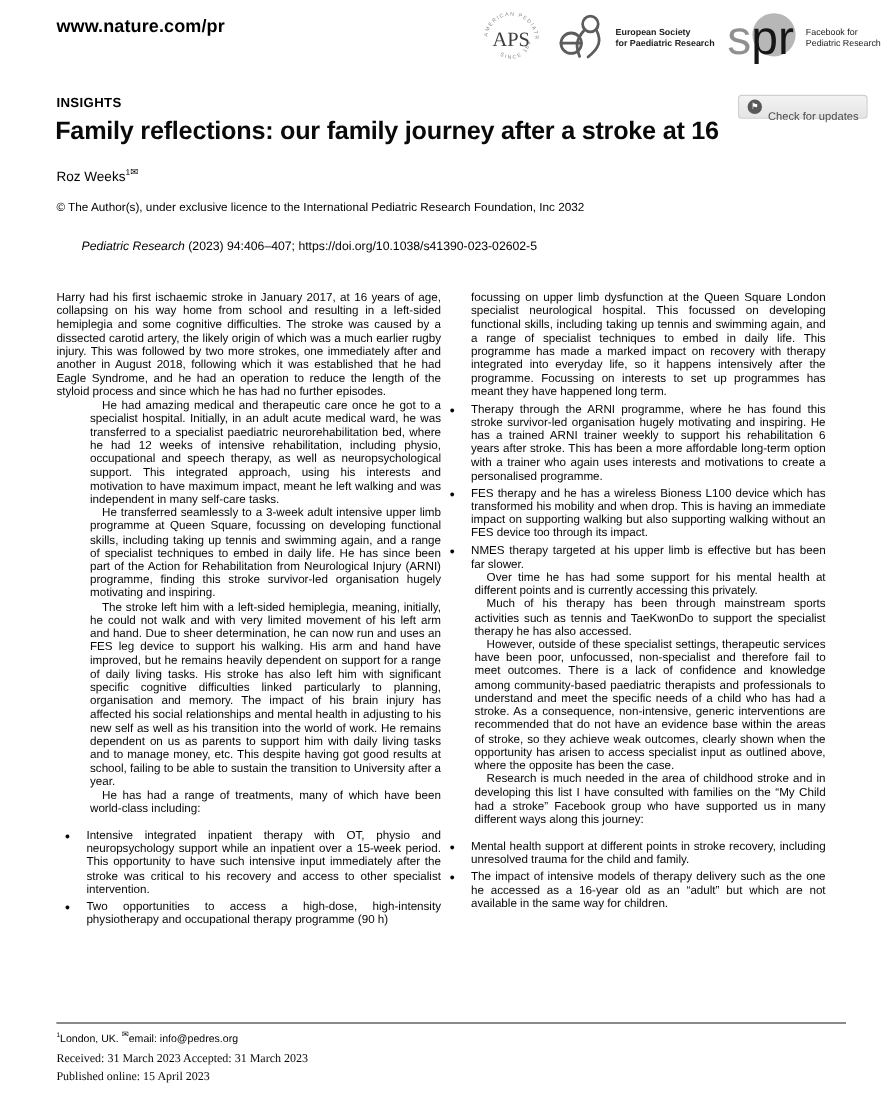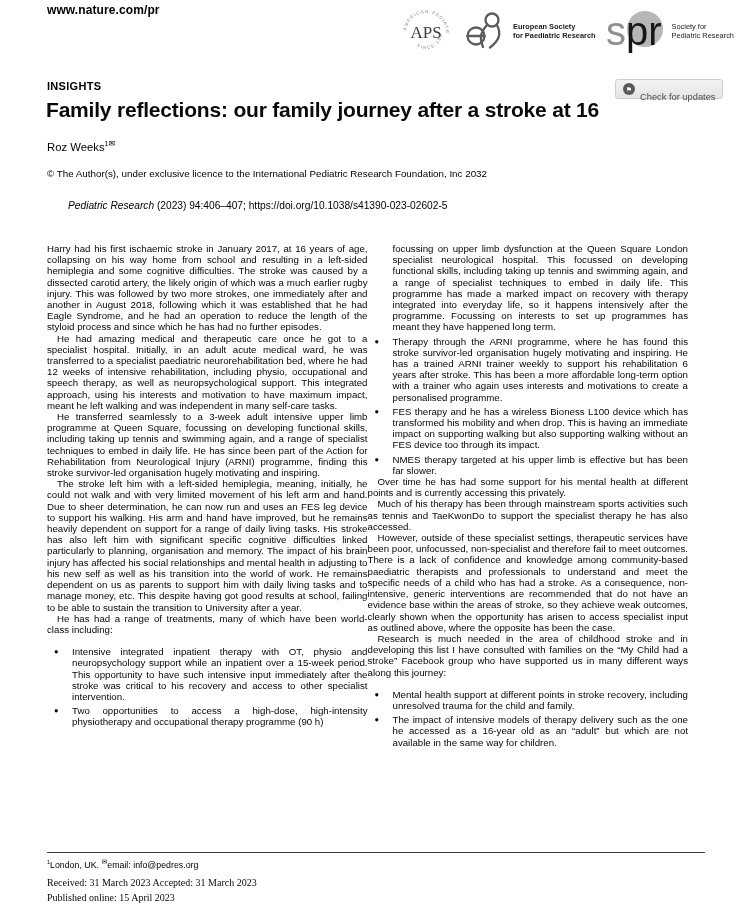--- a/index.html
+++ b/index.html
@@ -1,20 +1,20 @@
 <!DOCTYPE html>
 <html lang="en"><head>
 <meta charset="utf-8">
 <style>
   html,body{margin:0;padding:0;background:#fff;}
   .page{position:relative;width:744px;height:913px;background:#ffffff;overflow:hidden;
         font-family:"Liberation Sans",sans-serif;color:#000;}
 
   
-  .site-url{position:absolute;left:47px;top:3px;font-size:12px;font-weight:700;letter-spacing:.1px;}
+  .site-url{position:absolute;left:47px;top:14px;font-size:15px;font-weight:700;letter-spacing:.1px;}
   .logos{position:absolute;right:10px;top:5px;display:flex;align-items:center;gap:9px;}
   .logo-unit{display:flex;align-items:center;gap:5px;}
   .logo-label{font-size:7.4px;line-height:1.2;color:#1c1c1c;font-weight:700;}
   .logo-label.light{font-weight:400;color:#222;}
 
   
   .kicker{position:absolute;left:47px;top:80px;font-size:11px;font-weight:700;letter-spacing:.3px;}
   .badge{position:absolute;left:615px;top:79px;height:18px;display:flex;align-items:center;gap:5px;
          padding:0 7px;background:linear-gradient(#f3f3f3,#e4e4e4);border:1px solid #cfcfcf;border-radius:3px;}
   .badge-icon{width:12px;height:12px;border-radius:50%;background:#58595b;color:#fff;font-size:7px;
@@ -25,21 +25,21 @@
   sup{font-size:62%;vertical-align:super;}
   .env{font-size:8px;vertical-align:super;}
   .copyright{position:absolute;left:47px;top:168px;font-size:9.8px;}
   .citation{position:absolute;left:47px;top:200px;font-size:10.2px;margin-left:21px;}
   .citation .jname{font-style:italic;}
 
   
   .columns{position:absolute;left:47px;top:243px;width:658px;height:606px;display:flex;overflow:hidden;}
   .col{width:320.5px;font-size:9.7px;line-height:11.2px;text-align:justify;color:#060606;}
   .col p.para{margin:0;}
-  .col p.indent{text-indent:10px;}
+  .col p.indent{text-indent:10px;margin-left:28px;}
   .col .spaced{margin-top:11px;}
   .bullet{display:flex;margin-top:3px;}
   .bullet.first{margin-top:11px;}
   .bullet .dot{flex:0 0 25px;padding-left:7px;box-sizing:border-box;font-size:7.5px;line-height:11.2px;}
   .bullet .btext{flex:1;text-align:justify;}
   .bcont{padding-left:25px;text-align:justify;}
 
   
   .rule{position:absolute;left:47px;top:852px;width:658px;border-top:1px solid #3c3c3c;}
   .affil{position:absolute;left:47px;top:858px;font-size:8.8px;}
@@ -88,21 +88,21 @@
     </div>
 
     <div class="logo-unit">
       <svg width="62" height="46" viewBox="0 0 62 46">
         <circle cx="40" cy="20" r="18" fill="#b7b7b7"></circle>
         <text x="1" y="36" font-size="40" font-family="Liberation Sans, sans-serif">
           <tspan fill="#909090">s</tspan><tspan fill="#161616">p</tspan><tspan fill="#161616">r</tspan>
         </text>
       </svg>
       <div class="logo-label light">
-        <div>Society for</div>
+        <div>Facebook for</div>
         <div>Pediatric Research</div>
       </div>
     </div>
   </div>
 
   <div class="kicker">INSIGHTS</div>
 
   <div class="badge">
     <span class="badge-icon">⚑</span>
     <span class="badge-text">Check for updates</span>

